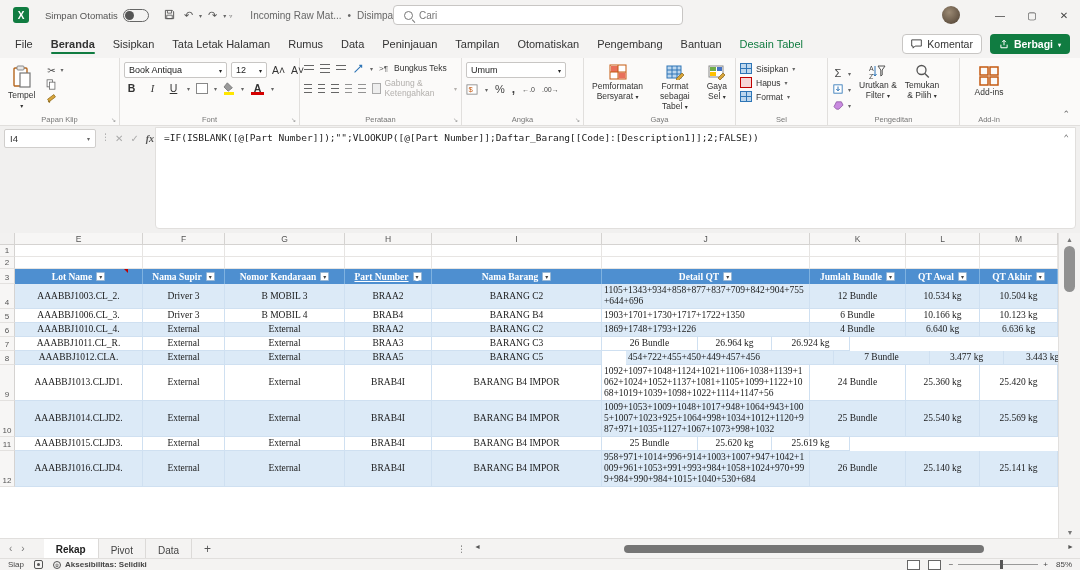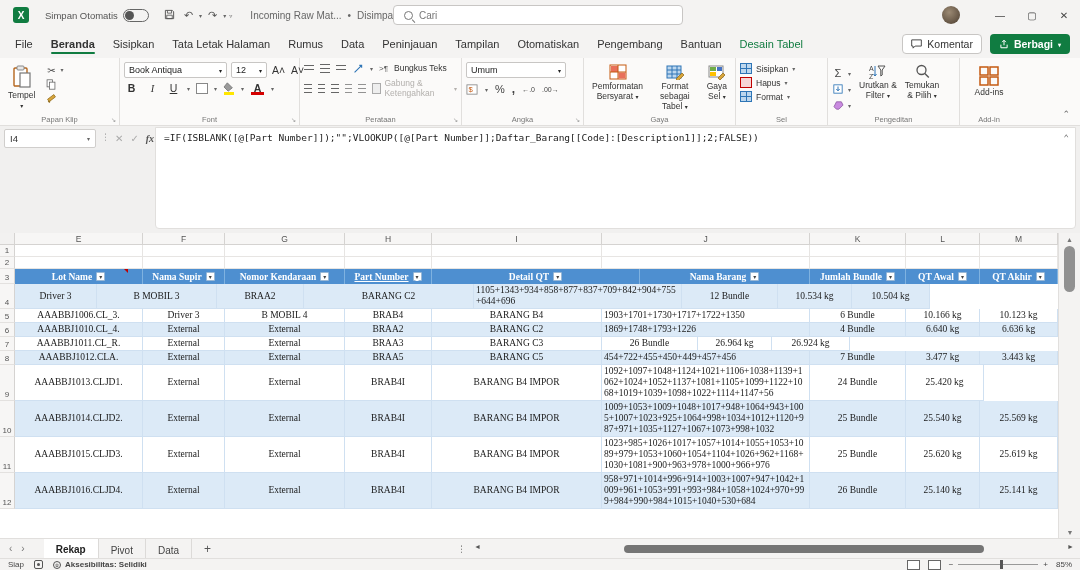--- a/index.html
+++ b/index.html
@@ -475,43 +475,44 @@
         <span class="filterbtn">▾</span>
       </div>
       <div class="hcell" style="width: 120px; flex: 0 0 120px;">
         <span>Nomor Kendaraan</span>
         <span class="filterbtn">▾</span>
       </div>
       <div class="hcell" style="width: 87px; flex: 0 0 87px; text-decoration: underline;">
         <span>Part Number</span>
         <span class="filterbtn">▾</span>
       </div>
+      <div class="hcell" style="width: 170px; flex: 0 0 170px;">
+        <span>Nama Barang</span>
+        <span class="filterbtn">▾</span>
+      </div>
       <div class="hcell" style="width: 208px; flex: 0 0 208px;">
         <span>Detail QT</span>
         <span class="filterbtn">▾</span>
       </div>
-      <div class="hcell" style="width: 170px; flex: 0 0 170px;">
-        <span>Nama Barang</span>
-        <span class="filterbtn">▾</span>
-      </div>
       <div class="hcell" style="width: 96px; flex: 0 0 96px;">
         <span>Jumlah Bundle</span>
         <span class="filterbtn">▾</span>
       </div>
       <div class="hcell" style="width: 74px; flex: 0 0 74px;">
         <span>QT Awal</span>
         <span class="filterbtn">▾</span>
       </div>
       <div class="hcell" style="width: 78px; flex: 0 0 78px;">
         <span>QT Akhir</span>
         <span class="filterbtn">▾</span>
       </div>
     </div>
     <div class="g-row datarow" style="min-height: 13px;">
       <div class="rowhead" style="width: 15px; flex: 0 0 15px;">4</div>
+      <div class="tcell banded" style="width: 128px; flex: 0 0 128px; border-bottom: 1px solid rgb(207, 224, 241);">AAABBJ1003.CL_2.</div>
       <div class="tcell banded" style="width: 82px; flex: 0 0 82px; border-bottom: 1px solid rgb(207, 224, 241);">Driver 3</div>
       <div class="tcell banded" style="width: 120px; flex: 0 0 120px; border-bottom: 1px solid rgb(207, 224, 241);">B MOBIL 3</div>
       <div class="tcell banded" style="width: 87px; flex: 0 0 87px; border-bottom: 1px solid rgb(207, 224, 241);">BRAA2</div>
       <div class="tcell banded" style="width: 170px; flex: 0 0 170px; border-bottom: 1px solid rgb(207, 224, 241);">BARANG C2</div>
       <div class="tcell detail banded" style="width: 208px; flex: 0 0 208px; border-bottom: 1px solid rgb(207, 224, 241);">1105+1343+934+858+877+837+709+842+904+755+644+696</div>
       <div class="tcell banded" style="width: 96px; flex: 0 0 96px; border-bottom: 1px solid rgb(207, 224, 241);">12 Bundle</div>
       <div class="tcell banded" style="width: 74px; flex: 0 0 74px; border-bottom: 1px solid rgb(207, 224, 241);">10.534 kg</div>
       <div class="tcell banded" style="width: 78px; flex: 0 0 78px; border-bottom: 1px solid rgb(207, 224, 241);">10.504 kg</div>
     </div>
     <div class="g-row datarow" style="min-height: 13px;">
@@ -549,34 +550,35 @@
       <div class="tcell plain" style="width: 74px; flex: 0 0 74px; border-bottom: 1px solid rgb(207, 224, 241);">26.964 kg</div>
       <div class="tcell plain" style="width: 78px; flex: 0 0 78px; border-bottom: 1px solid rgb(207, 224, 241);">26.924 kg</div>
     </div>
     <div class="g-row datarow" style="min-height: 13px;">
       <div class="rowhead" style="width: 15px; flex: 0 0 15px;">8</div>
       <div class="tcell banded" style="width: 128px; flex: 0 0 128px; border-bottom: 1px solid rgb(207, 224, 241);">AAABBJ1012.CLA.</div>
       <div class="tcell banded" style="width: 82px; flex: 0 0 82px; border-bottom: 1px solid rgb(207, 224, 241);">External</div>
       <div class="tcell banded" style="width: 120px; flex: 0 0 120px; border-bottom: 1px solid rgb(207, 224, 241);">External</div>
       <div class="tcell banded" style="width: 87px; flex: 0 0 87px; border-bottom: 1px solid rgb(207, 224, 241);">BRAA5</div>
       <div class="tcell banded" style="width: 170px; flex: 0 0 170px; border-bottom: 1px solid rgb(207, 224, 241);">BARANG C5</div>
-      <div class="tcell detail banded" style="width: 208px; flex: 0 0 208px; border-bottom: 1px solid rgb(207, 224, 241);">454+722+455+450+449+457+456</div>
+      <div class="tcell detail banded" style="width: 208px; flex: 0 0 208px; border-bottom: 1px solid rgb(207, 224, 241); margin-left: 24px;">454+722+455+450+449+457+456</div>
       <div class="tcell banded" style="width: 96px; flex: 0 0 96px; border-bottom: 1px solid rgb(207, 224, 241);">7 Bundle</div>
       <div class="tcell banded" style="width: 74px; flex: 0 0 74px; border-bottom: 1px solid rgb(207, 224, 241);">3.477 kg</div>
       <div class="tcell banded" style="width: 78px; flex: 0 0 78px; border-bottom: 1px solid rgb(207, 224, 241);">3.443 kg</div>
     </div>
     <div class="g-row datarow" style="min-height: 13px;">
       <div class="rowhead" style="width: 15px; flex: 0 0 15px;">9</div>
       <div class="tcell plain" style="width: 128px; flex: 0 0 128px; border-bottom: 1px solid rgb(207, 224, 241);">AAABBJ1013.CLJD1.</div>
       <div class="tcell plain" style="width: 82px; flex: 0 0 82px; border-bottom: 1px solid rgb(207, 224, 241);">External</div>
       <div class="tcell plain" style="width: 120px; flex: 0 0 120px; border-bottom: 1px solid rgb(207, 224, 241);">External</div>
       <div class="tcell plain" style="width: 87px; flex: 0 0 87px; border-bottom: 1px solid rgb(207, 224, 241);">BRAB4I</div>
       <div class="tcell plain" style="width: 170px; flex: 0 0 170px; border-bottom: 1px solid rgb(207, 224, 241);">BARANG B4 IMPOR</div>
       <div class="tcell detail plain" style="width: 208px; flex: 0 0 208px; border-bottom: 1px solid rgb(207, 224, 241);">1092+1097+1048+1124+1021+1106+1038+1139+1062+1024+1052+1137+1081+1105+1099+1122+1068+1019+1039+1098+1022+1114+1147+56</div>
       <div class="tcell plain" style="width: 96px; flex: 0 0 96px; border-bottom: 1px solid rgb(207, 224, 241);">24 Bundle</div>
+      <div class="tcell plain" style="width: 74px; flex: 0 0 74px; border-bottom: 1px solid rgb(207, 224, 241);">25.360 kg</div>
       <div class="tcell plain" style="width: 78px; flex: 0 0 78px; border-bottom: 1px solid rgb(207, 224, 241);">25.420 kg</div>
     </div>
     <div class="g-row datarow" style="min-height: 13px;">
       <div class="rowhead" style="width: 15px; flex: 0 0 15px;">10</div>
       <div class="tcell banded" style="width: 128px; flex: 0 0 128px; border-bottom: 1px solid rgb(207, 224, 241);">AAABBJ1014.CLJD2.</div>
       <div class="tcell banded" style="width: 82px; flex: 0 0 82px; border-bottom: 1px solid rgb(207, 224, 241);">External</div>
       <div class="tcell banded" style="width: 120px; flex: 0 0 120px; border-bottom: 1px solid rgb(207, 224, 241);">External</div>
       <div class="tcell banded" style="width: 87px; flex: 0 0 87px; border-bottom: 1px solid rgb(207, 224, 241);">BRAB4I</div>
       <div class="tcell banded" style="width: 170px; flex: 0 0 170px; border-bottom: 1px solid rgb(207, 224, 241);">BARANG B4 IMPOR</div>
       <div class="tcell detail banded" style="width: 208px; flex: 0 0 208px; border-bottom: 1px solid rgb(207, 224, 241);">1009+1053+1009+1048+1017+948+1064+943+1005+1007+1023+925+1064+998+1034+1012+1120+987+971+1035+1127+1067+1073+998+1032</div>
@@ -584,21 +586,20 @@
       <div class="tcell banded" style="width: 74px; flex: 0 0 74px; border-bottom: 1px solid rgb(207, 224, 241);">25.540 kg</div>
       <div class="tcell banded" style="width: 78px; flex: 0 0 78px; border-bottom: 1px solid rgb(207, 224, 241);">25.569 kg</div>
     </div>
     <div class="g-row datarow" style="min-height: 13px;">
       <div class="rowhead" style="width: 15px; flex: 0 0 15px;">11</div>
       <div class="tcell plain" style="width: 128px; flex: 0 0 128px; border-bottom: 1px solid rgb(207, 224, 241);">AAABBJ1015.CLJD3.</div>
       <div class="tcell plain" style="width: 82px; flex: 0 0 82px; border-bottom: 1px solid rgb(207, 224, 241);">External</div>
       <div class="tcell plain" style="width: 120px; flex: 0 0 120px; border-bottom: 1px solid rgb(207, 224, 241);">External</div>
       <div class="tcell plain" style="width: 87px; flex: 0 0 87px; border-bottom: 1px solid rgb(207, 224, 241);">BRAB4I</div>
       <div class="tcell plain" style="width: 170px; flex: 0 0 170px; border-bottom: 1px solid rgb(207, 224, 241);">BARANG B4 IMPOR</div>
-      <div class="tcell detail plain" style="width: 208px; flex: 0 0 208px; border-bottom: 1px solid rgb(207, 224, 241);">1023+985+1026+1017+1057+1014+1055+1053+1089+979+1053+1060+1054+1104+1026+962+1168+1030+1081+900+963+978+1000+966+976</div>
       <div class="tcell plain" style="width: 96px; flex: 0 0 96px; border-bottom: 1px solid rgb(207, 224, 241);">25 Bundle</div>
       <div class="tcell plain" style="width: 74px; flex: 0 0 74px; border-bottom: 1px solid rgb(207, 224, 241);">25.620 kg</div>
       <div class="tcell plain" style="width: 78px; flex: 0 0 78px; border-bottom: 1px solid rgb(207, 224, 241);">25.619 kg</div>
     </div>
     <div class="g-row datarow" style="min-height: 13px;">
       <div class="rowhead" style="width: 15px; flex: 0 0 15px;">12</div>
       <div class="tcell banded" style="width: 128px; flex: 0 0 128px; border-bottom: 1px solid rgb(207, 224, 241);">AAABBJ1016.CLJD4.</div>
       <div class="tcell banded" style="width: 82px; flex: 0 0 82px; border-bottom: 1px solid rgb(207, 224, 241);">External</div>
       <div class="tcell banded" style="width: 120px; flex: 0 0 120px; border-bottom: 1px solid rgb(207, 224, 241);">External</div>
       <div class="tcell banded" style="width: 87px; flex: 0 0 87px; border-bottom: 1px solid rgb(207, 224, 241);">BRAB4I</div>

